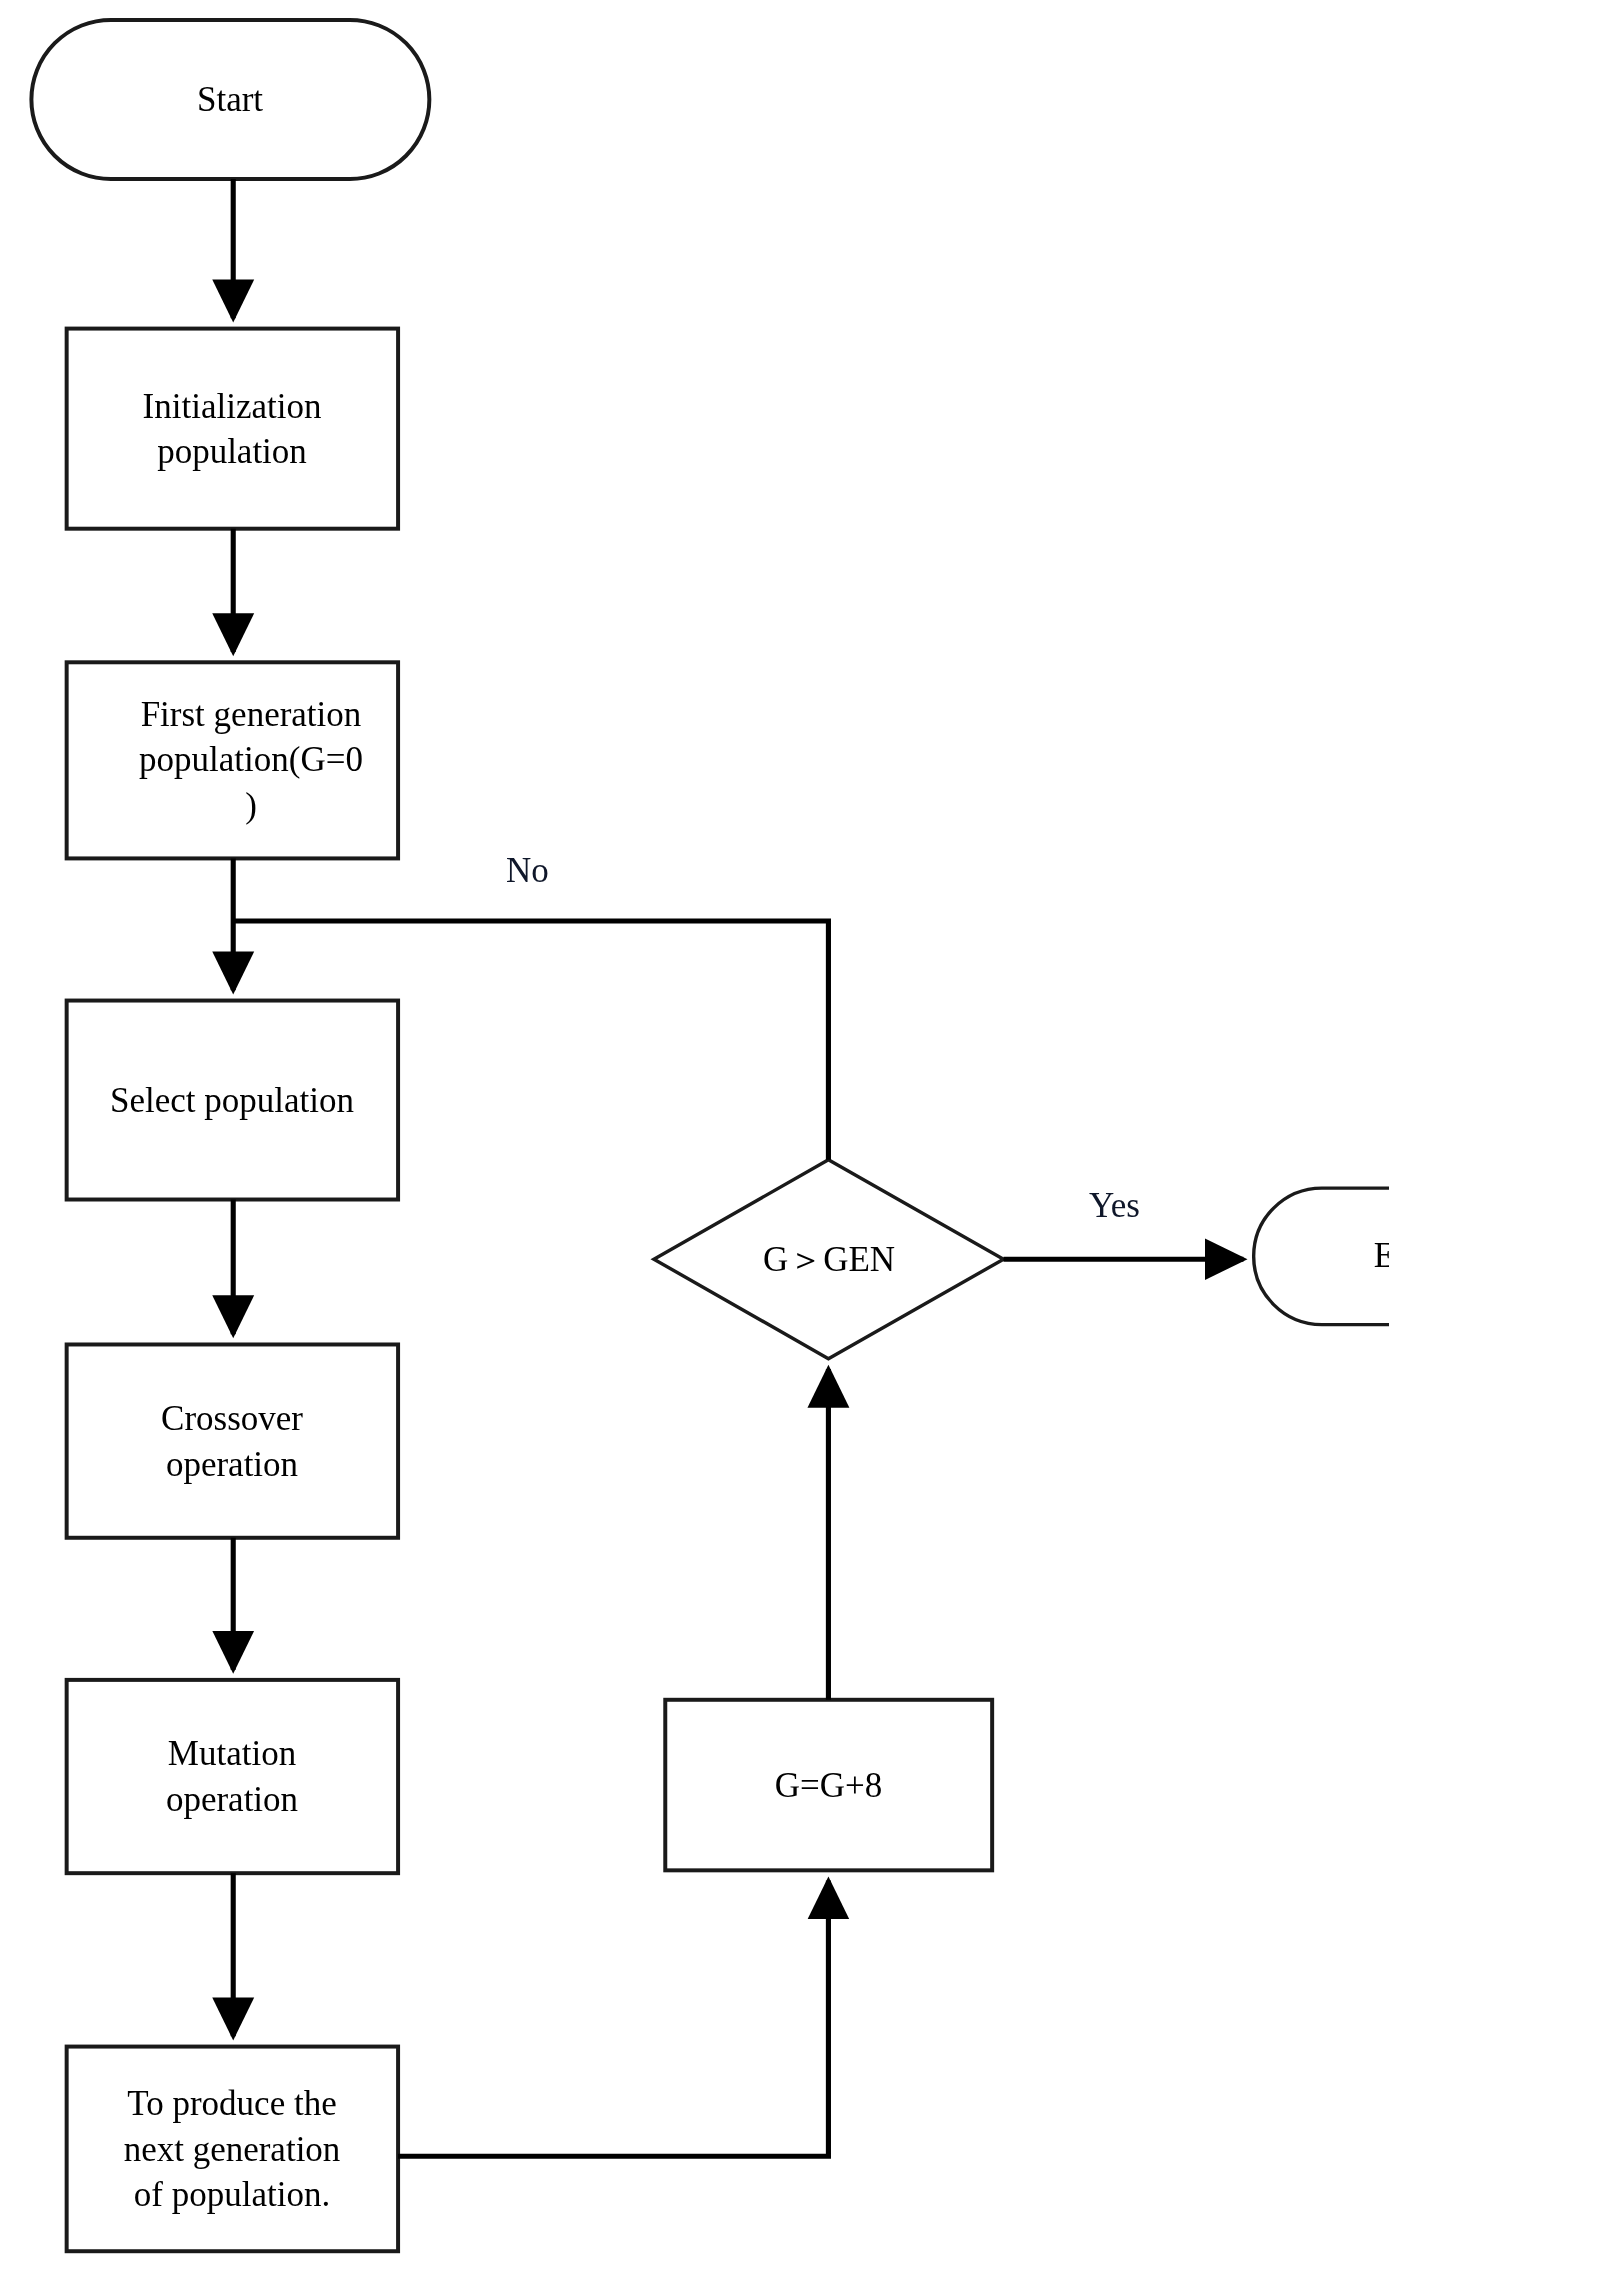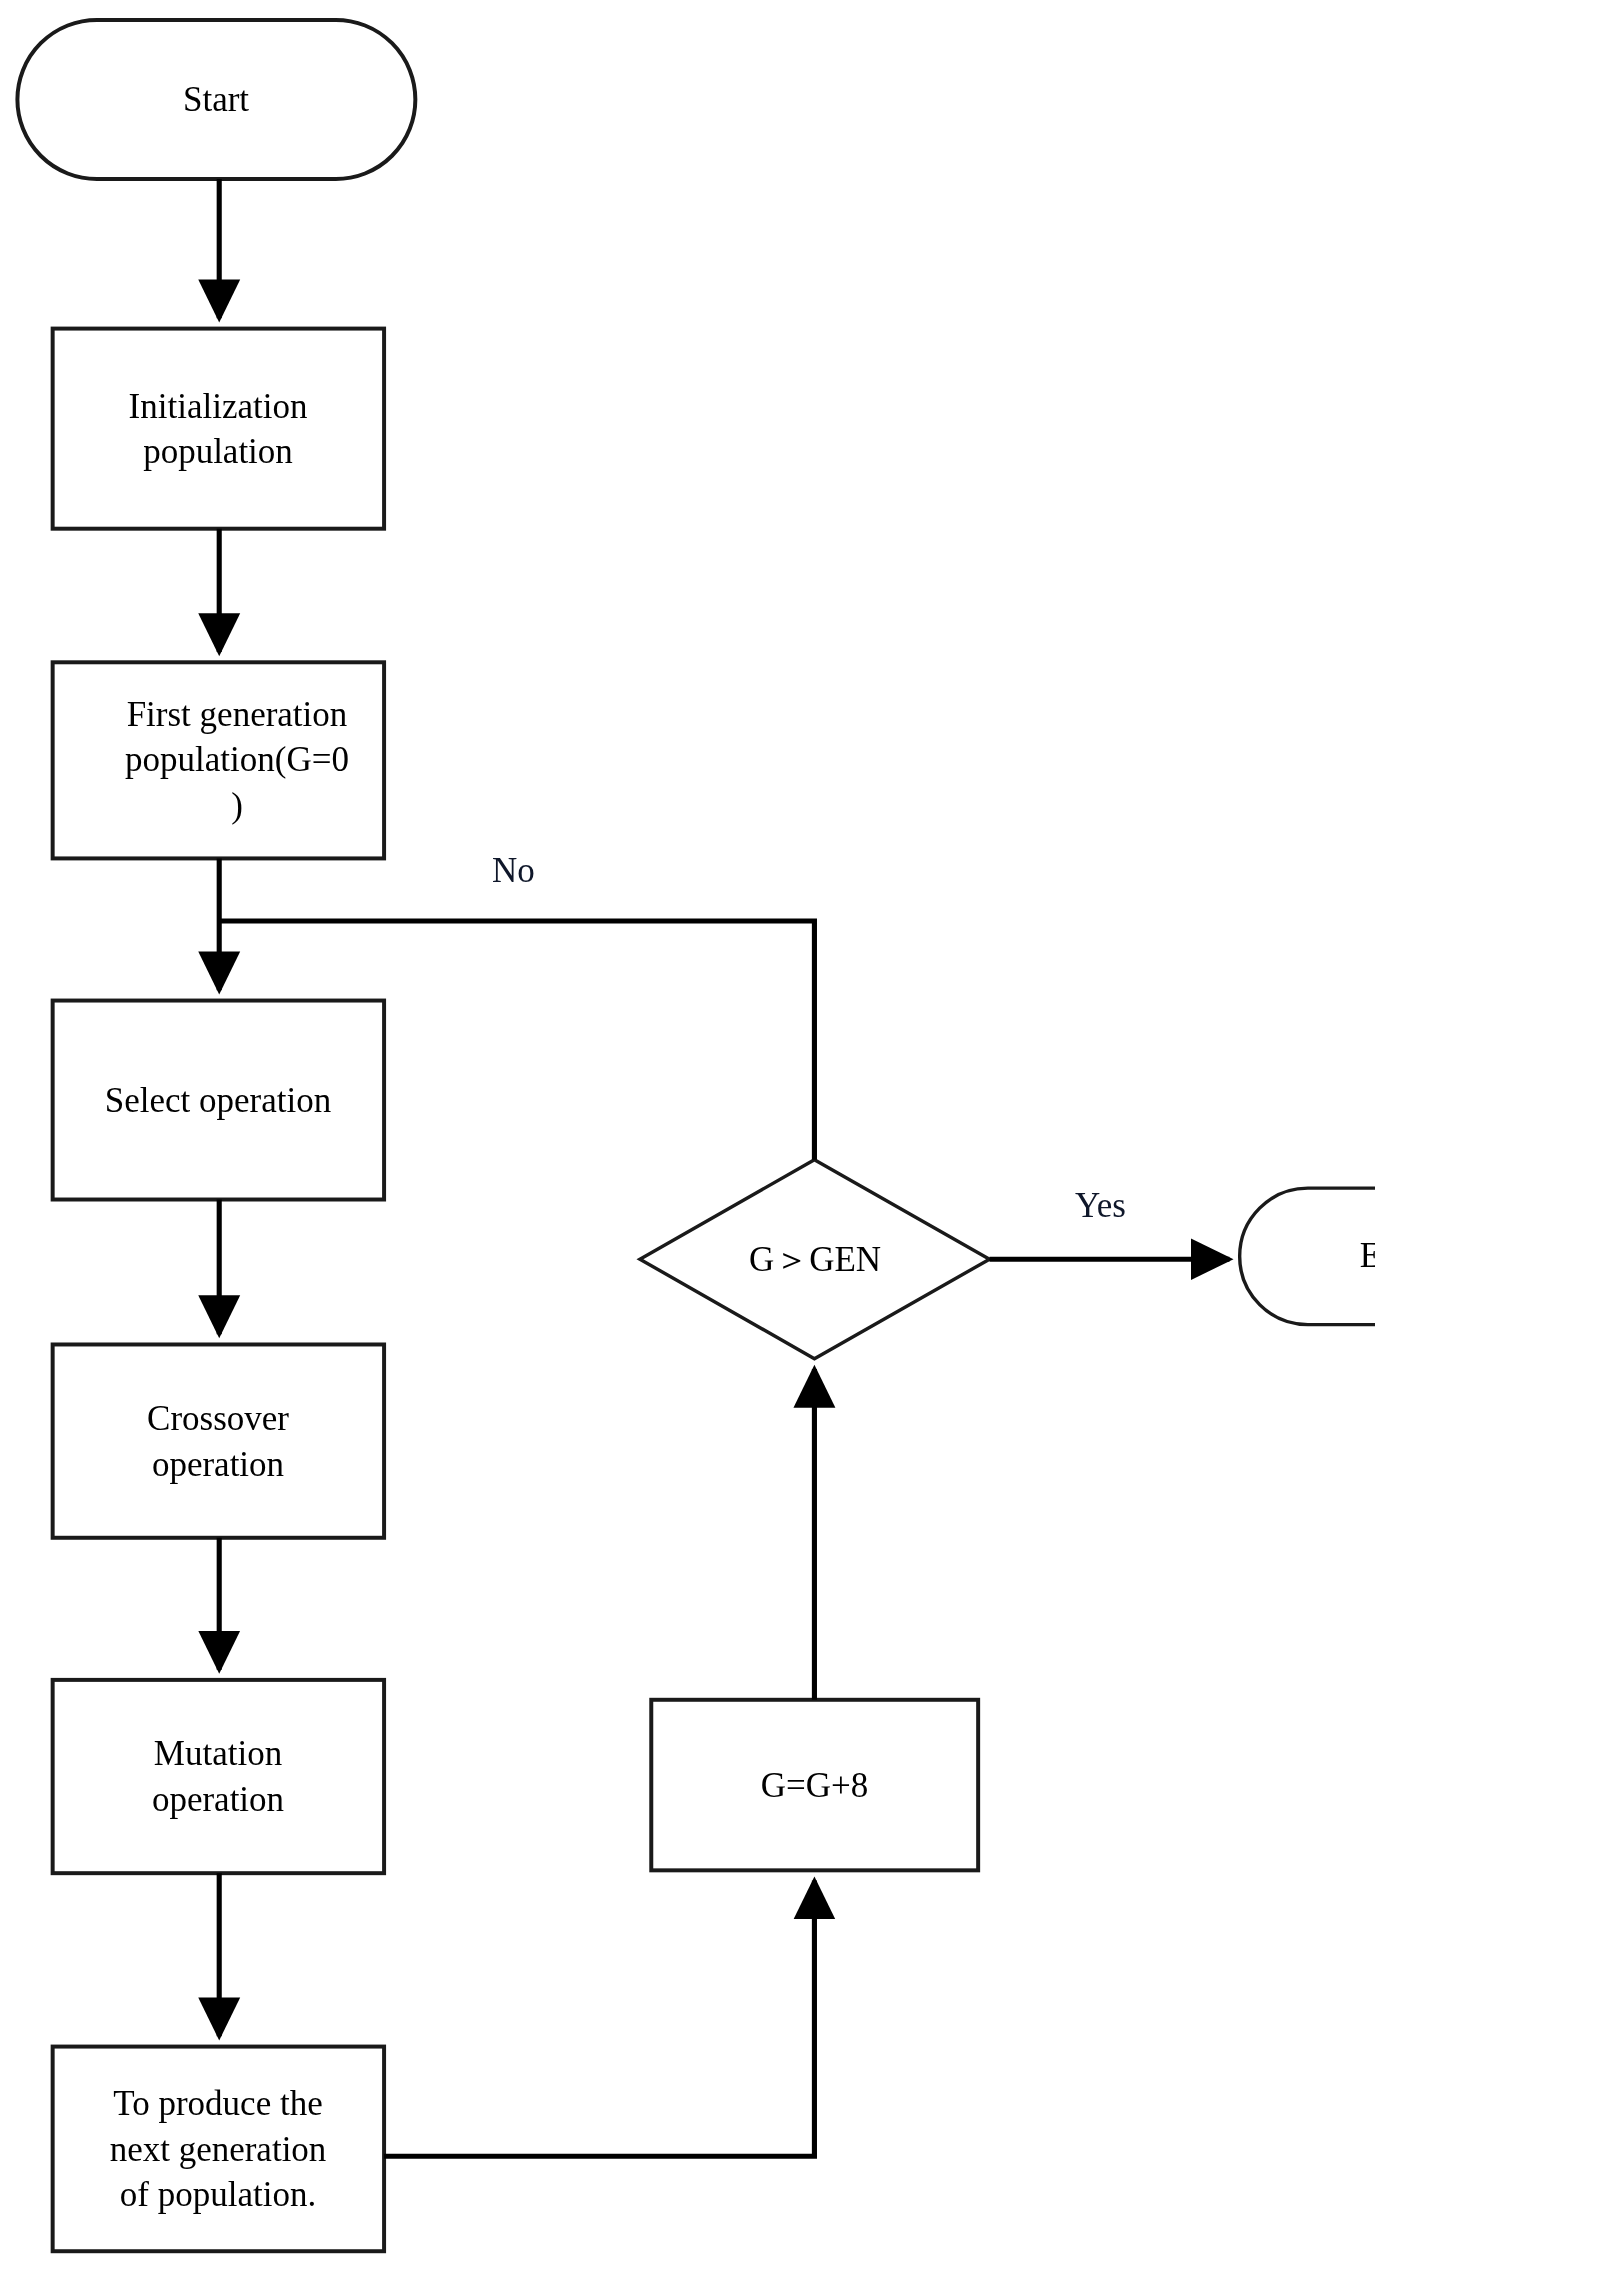--- a/index.html
+++ b/index.html
@@ -9,20 +9,21 @@
   }
   body {
     font-family: "Liberation Serif", "DejaVu Serif", serif;
   }
   #canvas {
     position: relative;
     width: 1375px;
     height: 2295px;
     background: #ffffff;
     overflow: hidden;
+    margin-left: 14px;
   }
   #flow-svg {
     position: absolute;
     left: 0;
     top: 0;
     width: 1601px;
     height: 2295px;
   }
   .node-label {
     position: absolute;
@@ -99,21 +100,21 @@
 
   <div class="node-label" style="left:17px; top:20px; width:398px; height:159px;">Start</div>
 
   <div class="node-label" style="left:52px; top:329px; width:332px; height:200px;">Initialization
 population</div>
 
   <div class="node-label" style="left:52px; top:662px; width:332px; height:196px;padding-left:19px;">First generation
 population(G=0
 )</div>
 
-  <div class="node-label" style="left:52px; top:1001px; width:332px; height:199px;">Select operation</div>
+  <div class="node-label" style="left:52px; top:1001px; width:332px; height:199px;">Select population</div>
 
   <div class="node-label" style="left:52px; top:1345px; width:332px; height:193px;">Crossover
 operation</div>
 
   <div class="node-label" style="left:52px; top:1680px; width:332px; height:193px;">Mutation
 operation</div>
 
   <div class="node-label" style="left:52px; top:2047px; width:332px; height:205px;font-family:Liberation Serif, serif;">To produce the
 next generation
 of population.</div>

